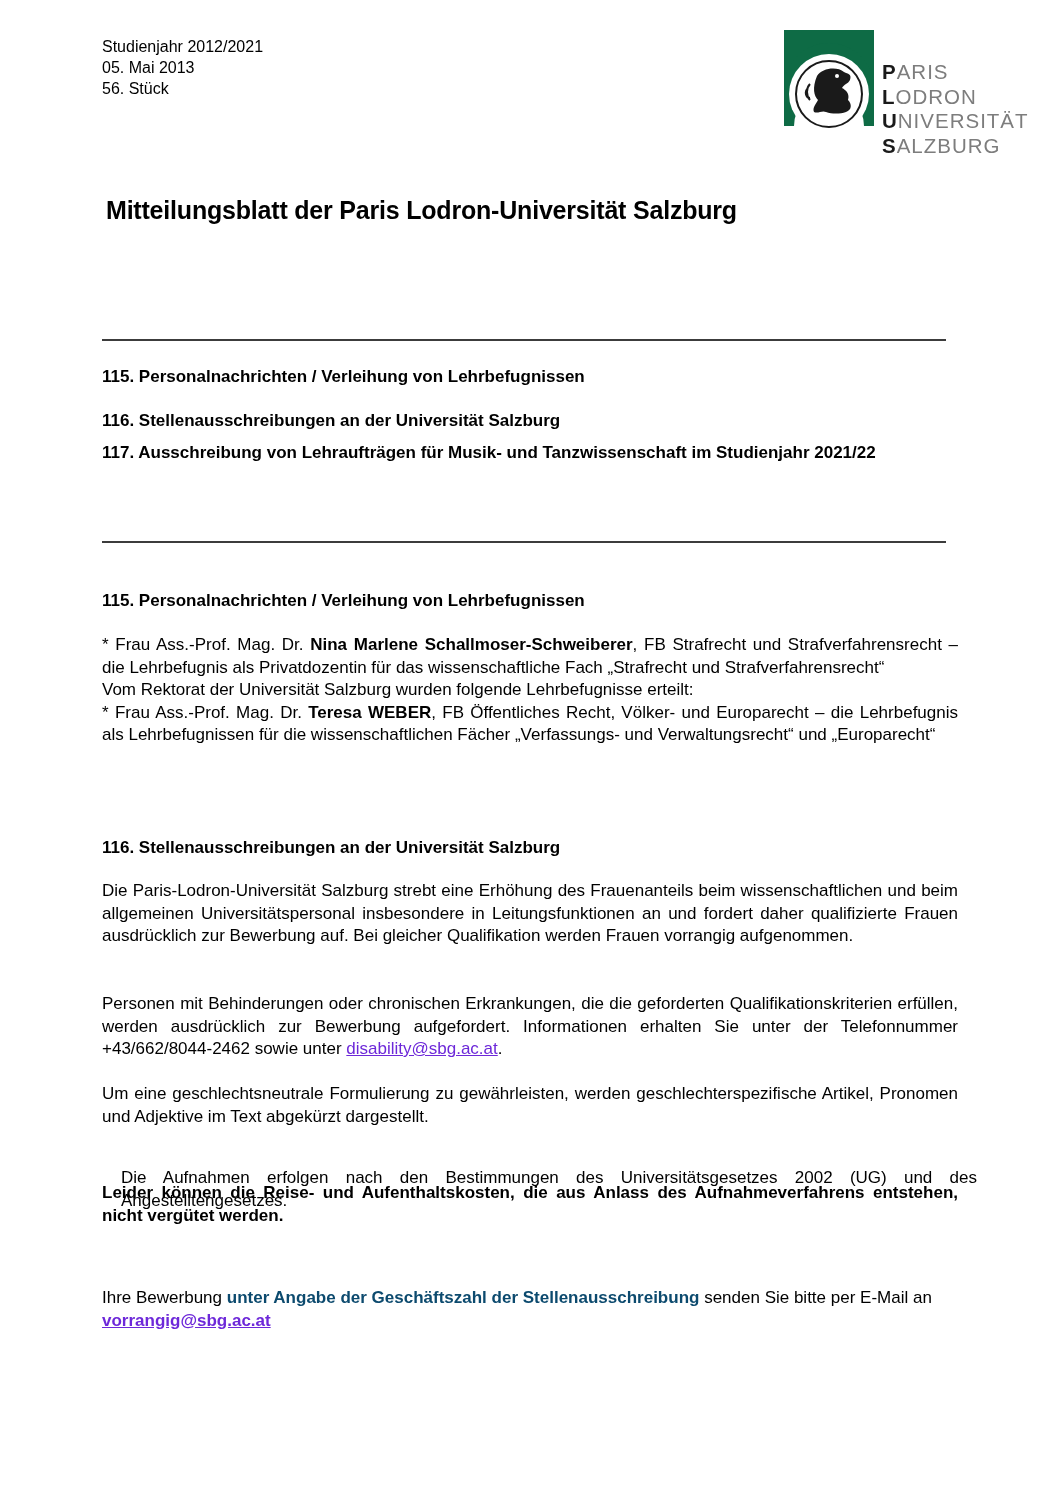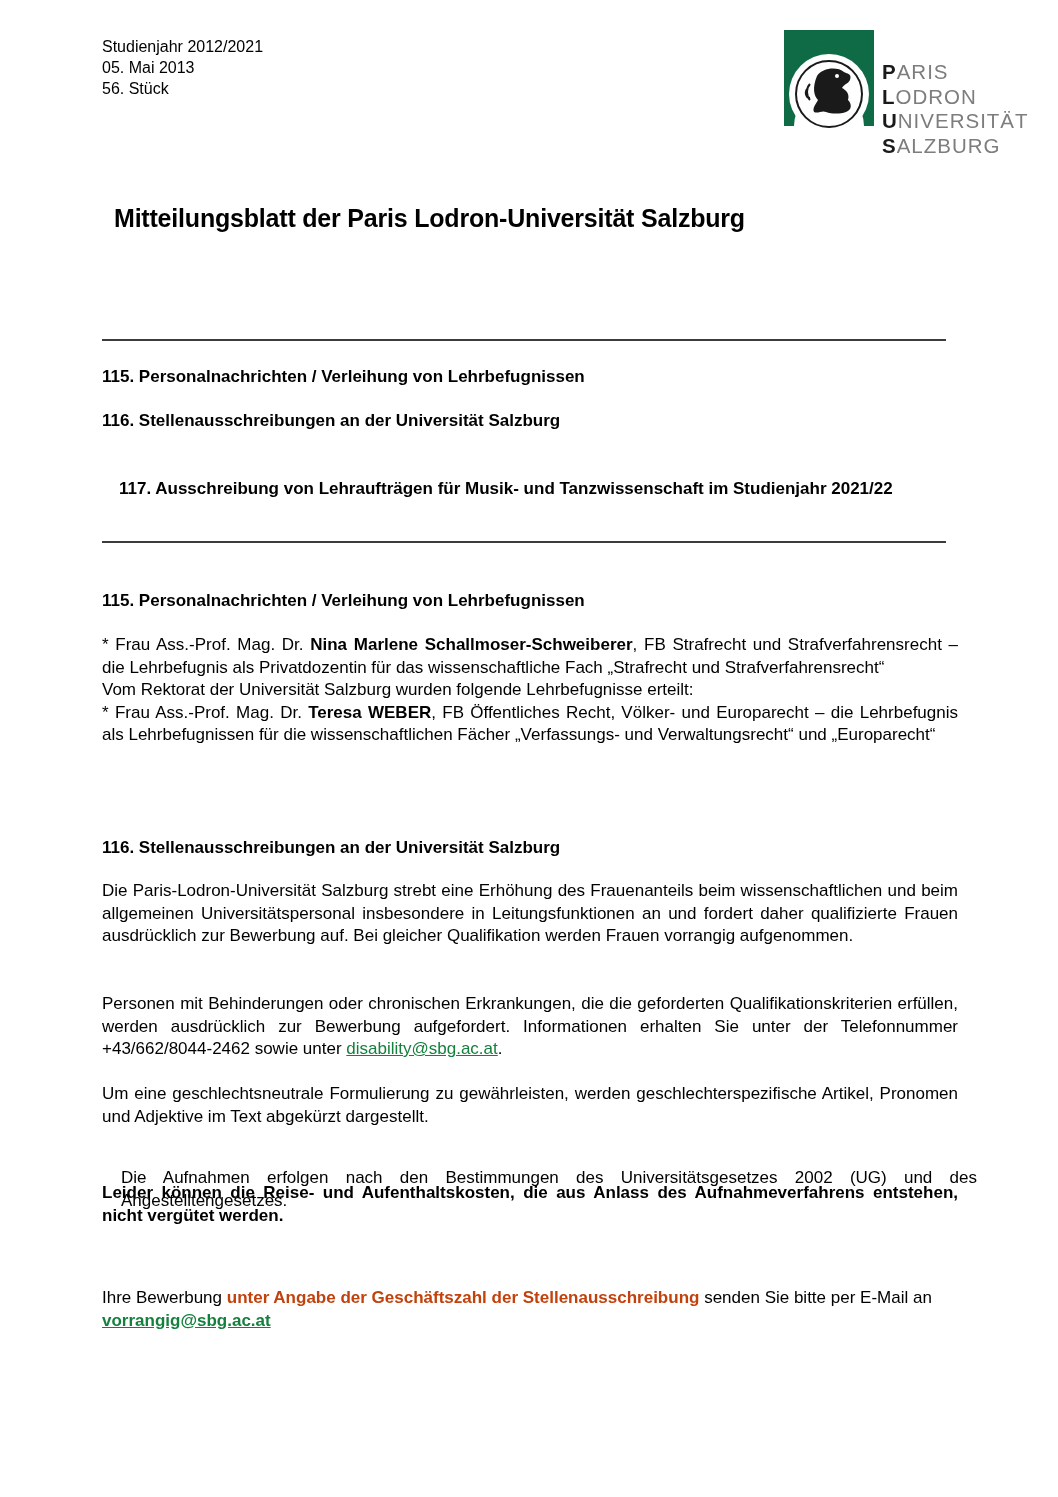--- a/index.html
+++ b/index.html
@@ -18,39 +18,39 @@
 
     .title { position: absolute; left: 102px; top: 192px; font-size: 25px; font-weight: bold; white-space: nowrap; letter-spacing: -0.2px; }
 
     .rule { position: absolute; left: 102px; width: 844px; height: 2px; background: #3c3c3c; }
     .rule.r1 { top: 339px; }
     .rule.r2 { top: 541px; }
 
     .toc { position: absolute; left: 102px; width: 856px; font-size: 17px; font-weight: bold; line-height: 22px; }
     .toc.t1 { top: 366px; }
     .toc.t2 { top: 410px; }
-    .toc.t3 { top: 478px; text-align: justify; text-align-last: left; margin-left: 17px; }
+    .toc.t3 { top: 442px; text-align: justify; text-align-last: left; }
 
     .section-h { position: absolute; left: 102px; font-size: 17px; font-weight: bold; white-space: nowrap; }
     .s115h { top: 591px; }
     .s116h { top: 838px; }
 
     .para { position: absolute; left: 102px; width: 856px; font-size: 17px; line-height: 22.5px; text-align: justify; }
     .p115 { top: 634px; }
     .p115 .ln { display: block; }
     .p116a { top: 880px; }
     .p116b { top: 993px; }
     .p116c { top: 1083px; }
     .p116d { top: 1182px; font-weight: bold; }
     .p116e { top: 1167px; margin-left: 19px; }
     .p116f { top: 1287px; text-align: left; }
 
     .bold { font-weight: bold; }
-    .red { color: #c2410c; font-weight: bold; }
-    a.link { color: #15803d; text-decoration: underline; }
+    .red { color: #0c4a6e; font-weight: bold; }
+    a.link { color: #6d28d9; text-decoration: underline; }
     a.link.bold { font-weight: bold; }
   </style>
 </head>
 <body>
 
 <div class="meta">
   <div>Studienjahr 2012/2021</div>
   <div>05. Mai 2013</div>
   <div>56. Stück</div>
 </div>
@@ -67,21 +67,21 @@
     <circle cx="55" cy="48" r="2" fill="#ffffff"></circle>
   </svg>
   <div class="logo-text">
     <div class="line"><span class="initial">P</span><span>ARIS</span></div>
     <div class="line"><span class="initial">L</span><span>ODRON</span></div>
     <div class="line"><span class="initial">U</span><span>NIVERSITÄT</span></div>
     <div class="line"><span class="initial">S</span><span>ALZBURG</span></div>
   </div>
 </div>
 
-<h1 class="title" style="margin:12px;">Mitteilungsblatt der Paris Lodron-Universität Salzburg</h1>
+<h1 class="title" style="margin:4px;">Mitteilungsblatt der Paris Lodron-Universität Salzburg</h1>
 
 <div class="rule r1"></div>
 
 <div class="toc t1">115. Personalnachrichten / Verleihung von Lehrbefugnissen</div>
 <div class="toc t2">116. Stellenausschreibungen an der Universität Salzburg</div>
 <div class="toc t3">117. Ausschreibung von Lehraufträgen für Musik- und Tanzwissenschaft im Studienjahr 2021/22</div>
 
 <div class="rule r2"></div>
 
 <div class="section-h s115h">115. Personalnachrichten / Verleihung von Lehrbefugnissen</div>

